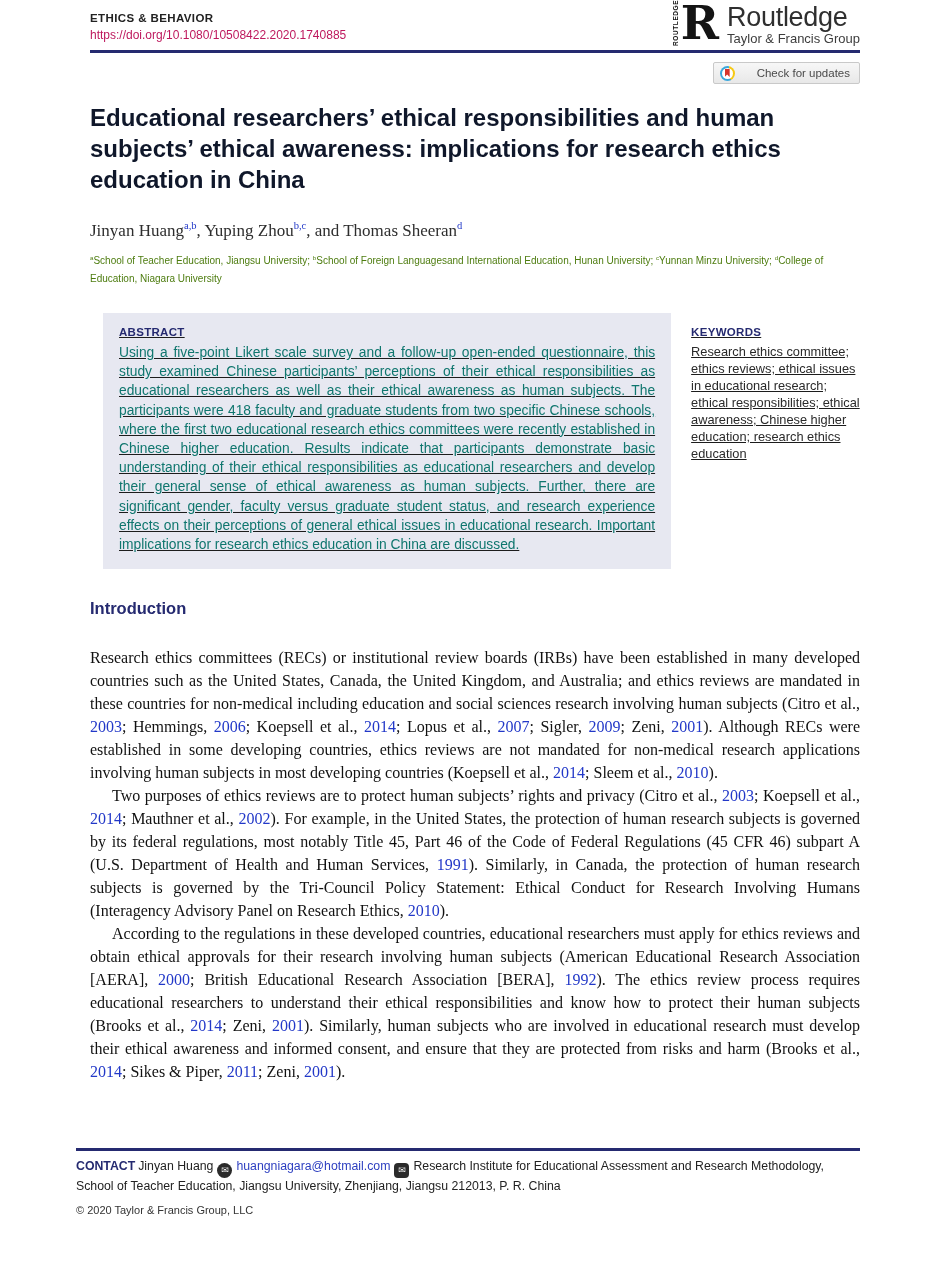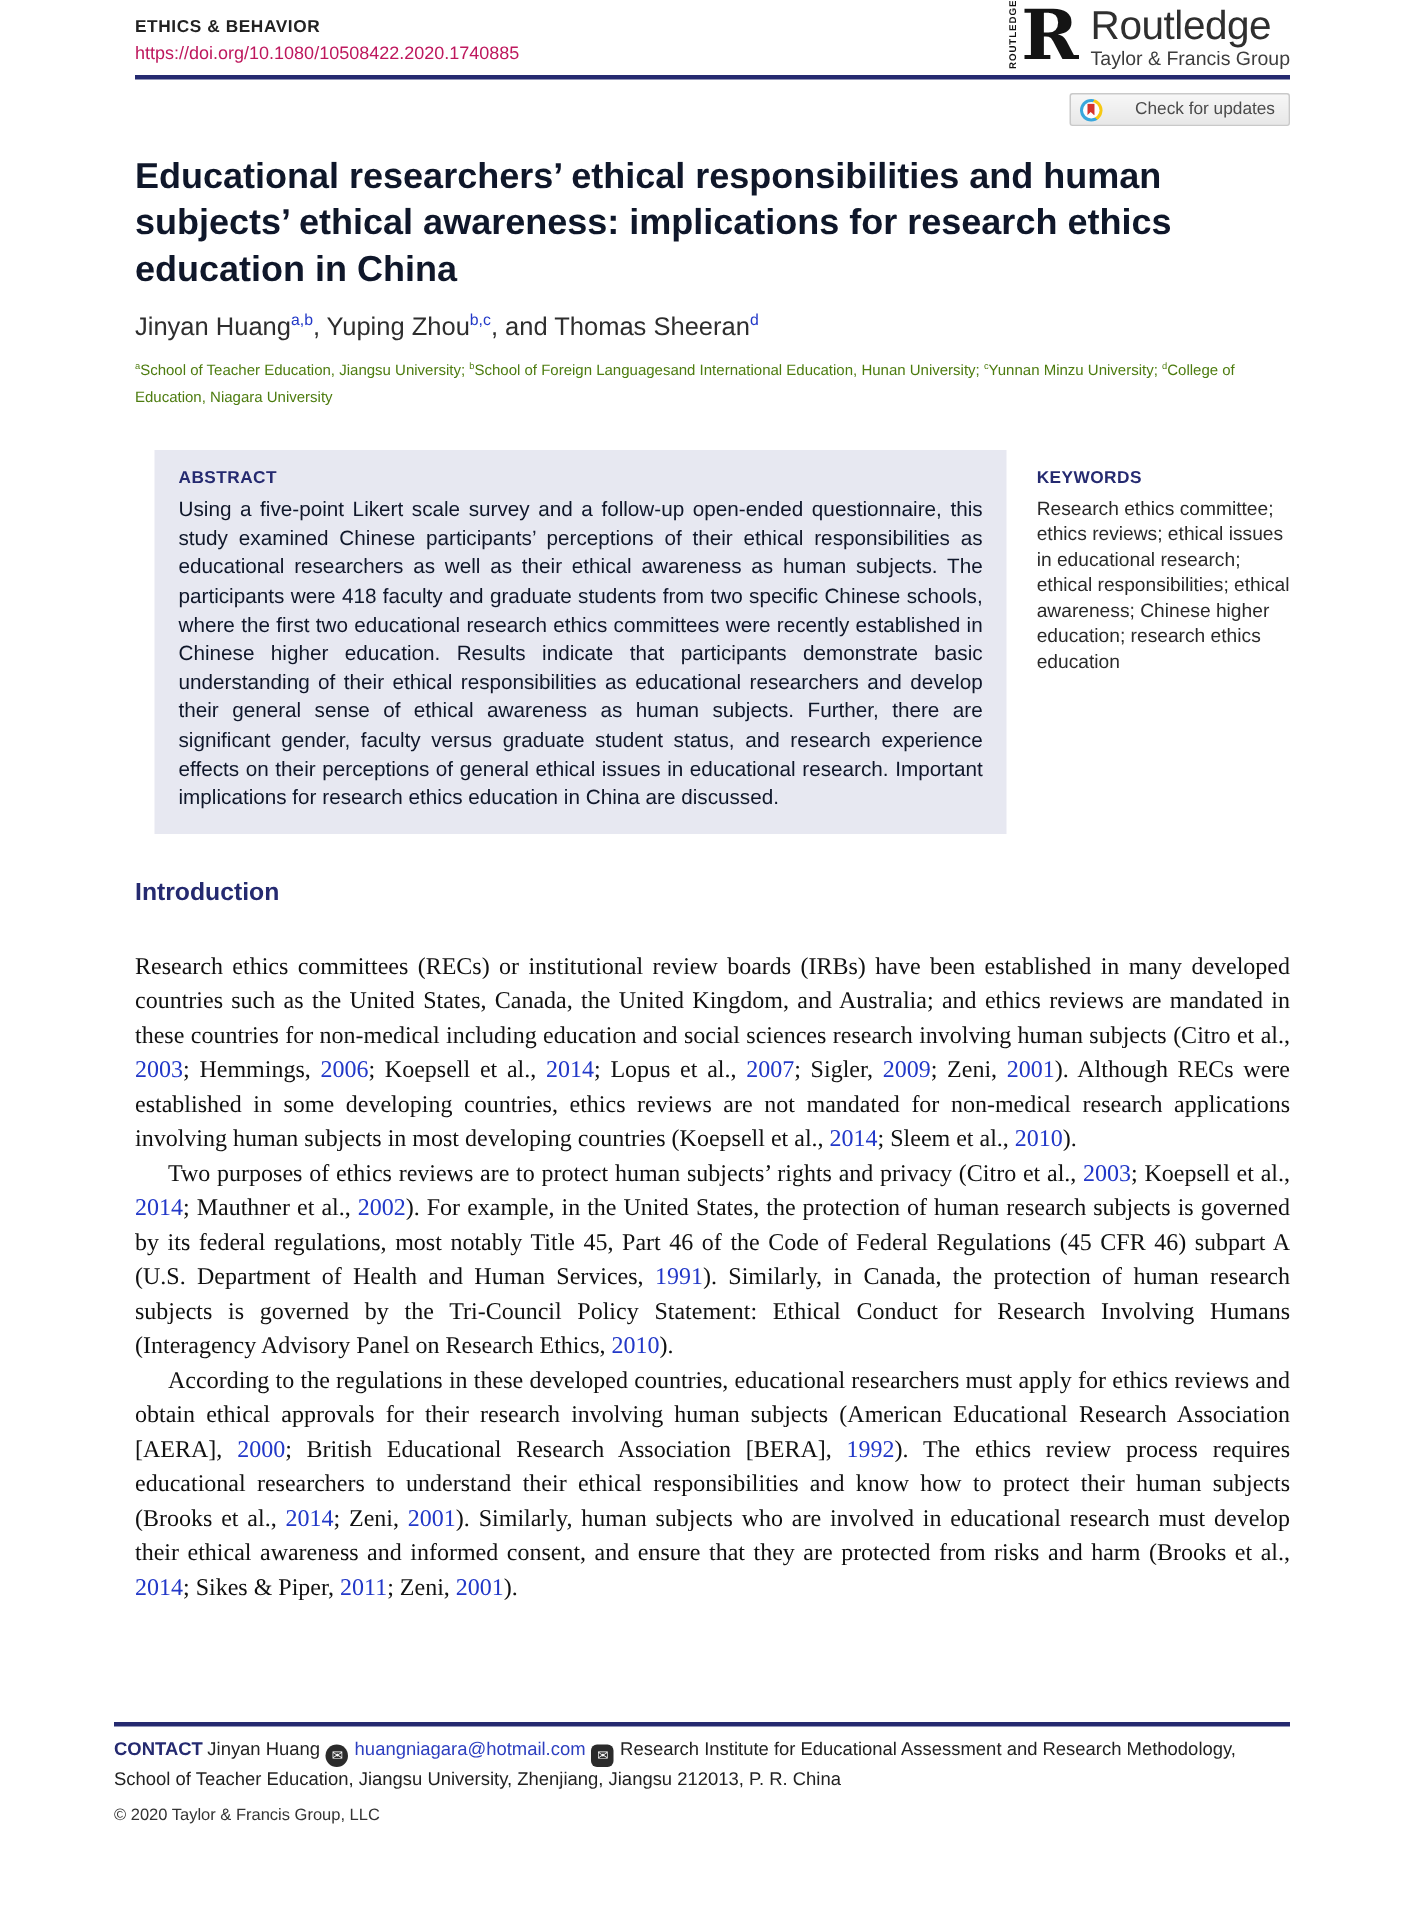--- a/index.html
+++ b/index.html
@@ -65,36 +65,36 @@
     position: absolute; left: 5px; top: 3.5px; width: 5px; height: 8px; background: #d6342c;
     clip-path: polygon(0 0, 100% 0, 100% 100%, 50% 70%, 0 100%);
   }
 
   
   .title {
     margin-top: 18px;
     font-size: 24px; line-height: 31px; font-weight: bold; color: #0f172a;
     letter-spacing: 0px;
   }
-  .authors { margin-top: 13px; font-size: 17px; color: #2e2e2e; }
+  .authors { margin-top: 26px; font-size: 17px; color: #2e2e2e; font-family: Liberation Serif, serif; }
   .authors sup, .affiliations sup { font-size: 62%; line-height: 0; }
   .cite { color: #2238c8; cursor: pointer; }
   .affiliations { margin-top: 11px; font-size: 10px; line-height: 17.5px; color: #4d7c0f; }
 
   
-  .abstract-row { display: flex; margin-top: 26px; gap: 20px; }
+  .abstract-row { display: flex; margin-top: 26px; gap: 20px; text-decoration: underline; }
   .abstract-box {
     width: 578px; margin-left: 13px; background: #e7e8f1;
     padding: 13px 16px 15px 16px;
   }
   .section-label {
     font-size: 11.5px; font-weight: bold; letter-spacing: 0.3px; color: #252a70;
   }
   .abstract-text {
-    margin-top: 5px; font-size: 13.8px; line-height: 19.2px; color: #0f172a;
+    margin-top: 5px; font-size: 13.8px; line-height: 19.2px; color: #0f766e;
     text-align: justify; hyphens: auto;
   }
   .keywords { width: 172px; padding-top: 13px; }
   .keywords-text { margin-top: 5px; font-size: 12.8px; line-height: 17px; color: #2a2a2a; }
 
   
   .section-heading { margin-top: 30px; font-size: 16.5px; font-weight: bold; color: #252a70; }
   .body-para {
     margin-top: 28px;
     font-family: "Liberation Serif", serif;

